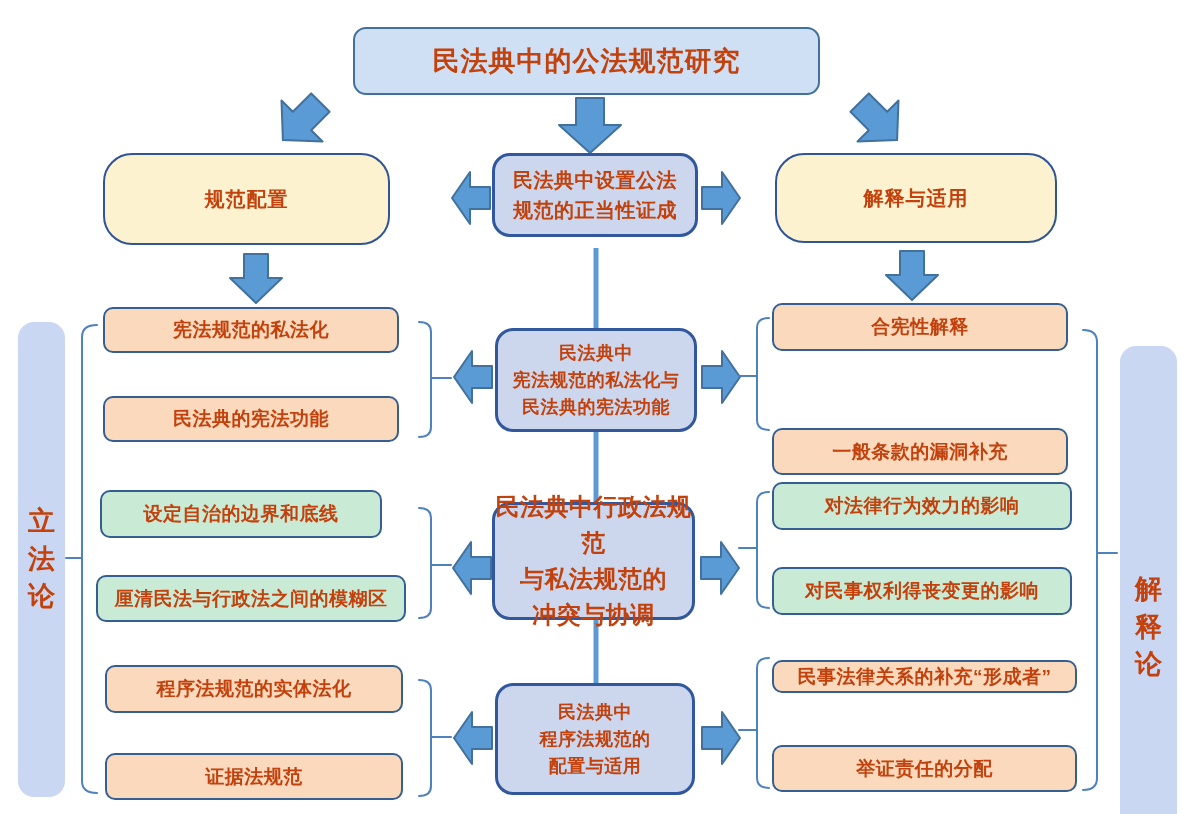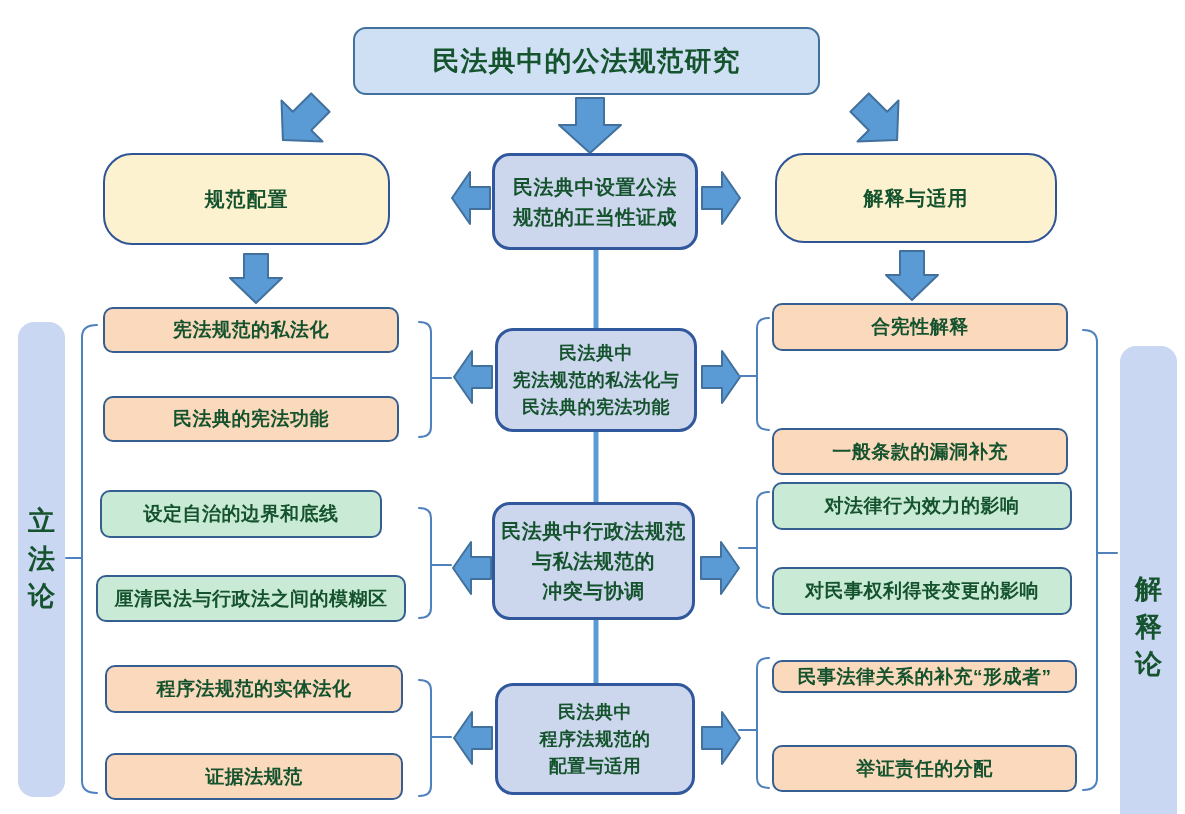--- a/index.html
+++ b/index.html
@@ -1,18 +1,18 @@
 <!DOCTYPE html>
 <html><head>
 <meta charset="utf-8">
 <style>
   html,body{margin:0;padding:0;background:#ffffff;}
   .canvas{
     position:relative;width:1185px;height:814px;background:#ffffff;overflow:hidden;
-    font-family:"Liberation Sans","DejaVu Sans",sans-serif;color:#14532d;
+    font-family:"Liberation Sans","DejaVu Sans",sans-serif;color:#c2410c;
   }
   .box{
     position:absolute;display:flex;align-items:center;justify-content:center;
     text-align:center;font-weight:bold;box-sizing:border-box;z-index:2;
   }
   .prewrap{white-space:pre-line;}
   .title-box{
     background:#cfe0f5;border:2px solid #41719c;border-radius:13px;
     font-size:27px;letter-spacing:1px;
   }
@@ -107,21 +107,21 @@
     <path class="bracket" d="M 769,658 Q 757,658 757,668 L 757,730 L 739,730 M 757,730 L 757,778 Q 757,788 769,788"></path>
   </svg>
 
   <div class="box title-box" style="left:353px;top:27px;width:467px;height:68px;">
     <span>民法典中的公法规范研究</span>
   </div>
 
   <div class="box yellow-box" style="left:103px;top:153px;width:287px;height:92px;">
     <span>规范配置</span>
   </div>
-  <div class="box center-box prewrap" style="left:492px;top:153px;width:206px;height:97px;font-size:20px;">
+  <div class="box center-box prewrap" style="left:492px;top:153px;width:206px;height:84px;font-size:20px;">
     <span class="prewrap">民法典中设置公法
 规范的正当性证成</span>
   </div>
   <div class="box yellow-box" style="left:775px;top:153px;width:282px;height:90px;">
     <span>解释与适用</span>
   </div>
 
   <div class="box small-box orange" style="left:103px;top:307px;width:296px;height:46px;">
     <span>宪法规范的私法化</span>
   </div>
@@ -139,21 +139,21 @@
   <div class="box small-box orange" style="left:772px;top:388px;width:296px;height:47px;margin-top:40px;">
     <span>一般条款的漏洞补充</span>
   </div>
 
   <div class="box small-box green" style="left:100px;top:490px;width:282px;height:48px;">
     <span>设定自治的边界和底线</span>
   </div>
   <div class="box small-box green" style="left:96px;top:575px;width:310px;height:47px;">
     <span>厘清民法与行政法之间的模糊区</span>
   </div>
-  <div class="box center-box prewrap" style="left:492px;top:502px;width:203px;height:118px;font-size:20px;">
+  <div class="box center-box prewrap" style="left:492px;top:502px;width:203px;height:118px;font-size:24px;">
     <span class="prewrap">民法典中行政法规范
 与私法规范的
 冲突与协调</span>
   </div>
   <div class="box small-box green" style="left:772px;top:482px;width:300px;height:48px;">
     <span>对法律行为效力的影响</span>
   </div>
   <div class="box small-box green" style="left:772px;top:567px;width:300px;height:48px;">
     <span>对民事权利得丧变更的影响</span>
   </div>

